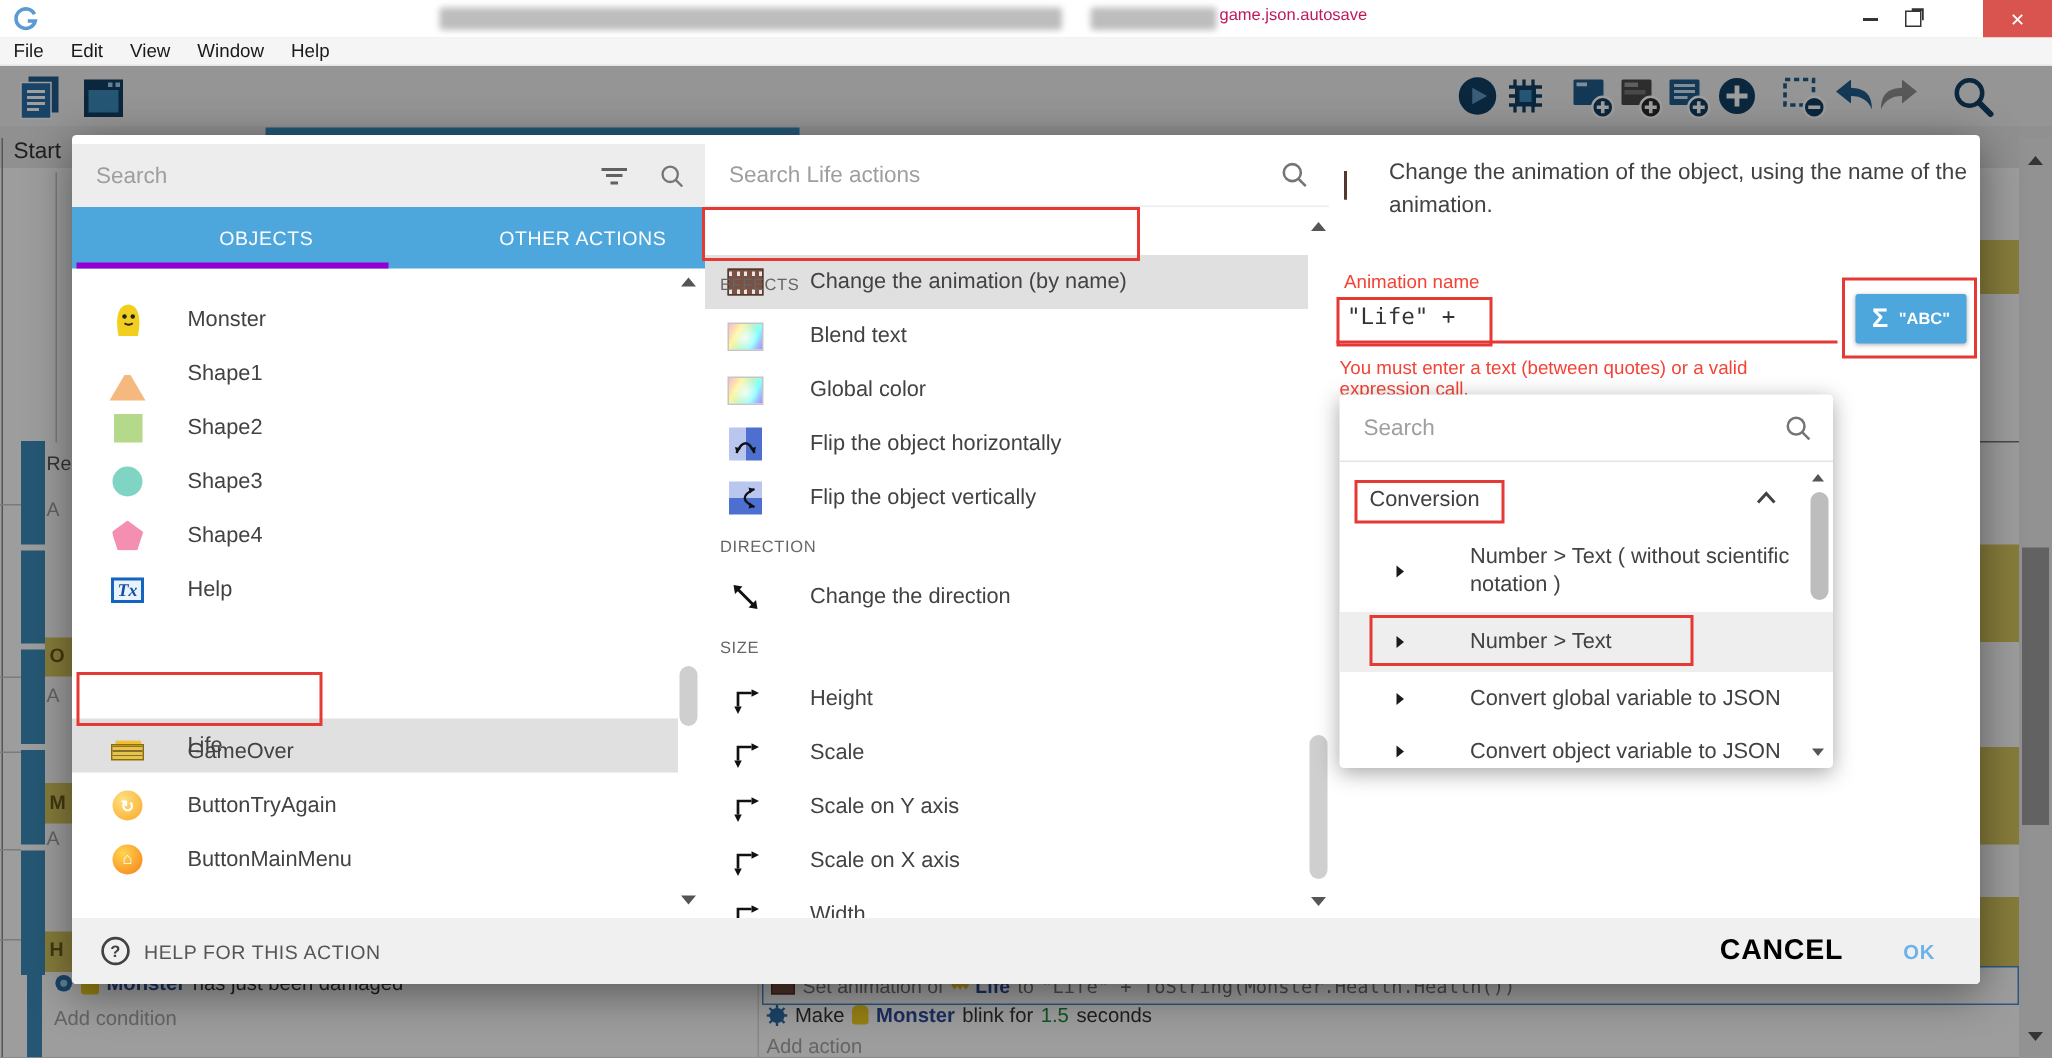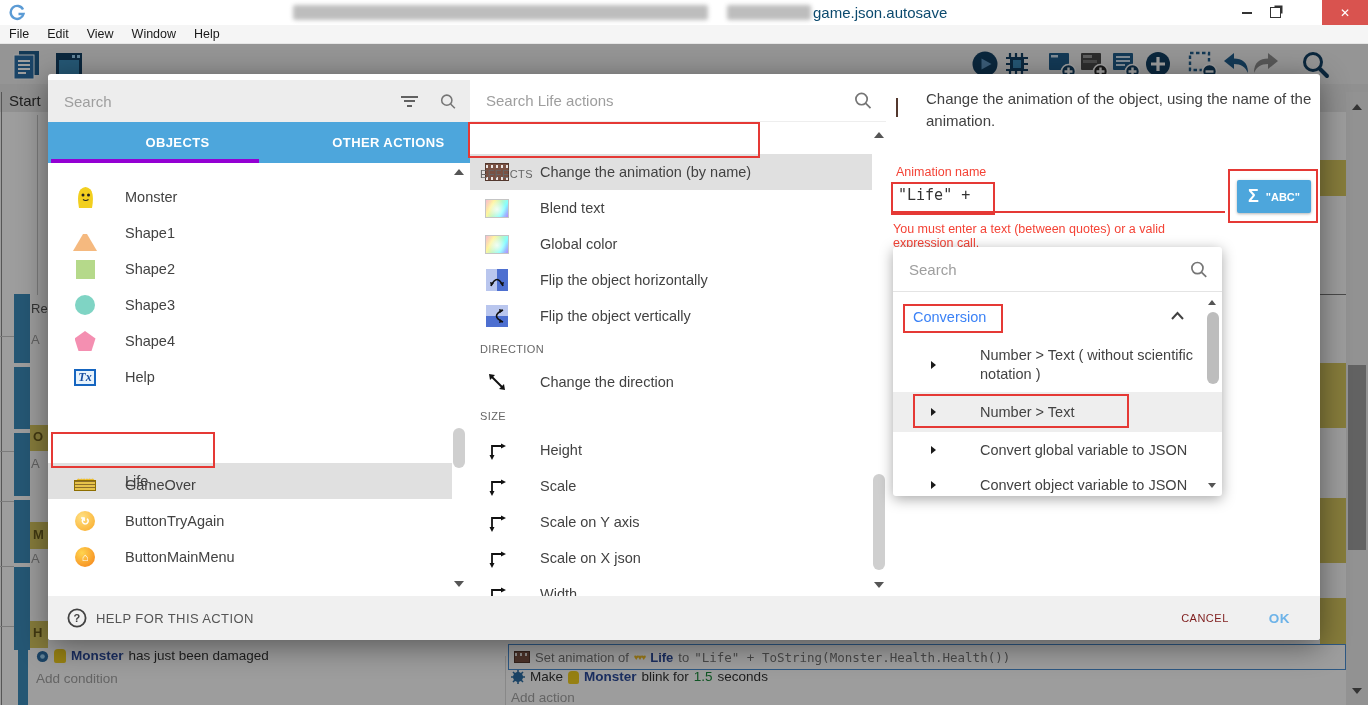--- a/index.html
+++ b/index.html
@@ -1,62 +1,62 @@
 <!DOCTYPE html>
 <html><head>
 <meta charset="utf-8">
 <style>
   html,body{margin:0;padding:0;background:#222;}
   .app{position:relative;width:1368px;height:705px;overflow:hidden;background:#fff;
        font-family:"Liberation Sans",sans-serif;-webkit-font-smoothing:antialiased;}
   .a{position:absolute;}
   
   .titlebar{left:0;top:0;width:1368px;height:25px;background:#fff;border-bottom:1px solid #e0e0e0;}
-  .title-text{top:4px;font-size:15px;color:#0c4a6e;}
+  .title-text{top:4px;font-size:11px;color:#be185d;}
   .blurblock{top:5px;height:15px;background:#bdbdbd;border-radius:2px;filter:blur(2px);}
   .winbtn{top:0;height:25px;display:flex;align-items:center;justify-content:center;}
   .closebtn{background:#d9534f;color:#fff;font-size:12px;}
   .menubar{left:0;top:25px;width:1368px;height:19px;background:#f5f5f5;display:flex;align-items:center;gap:18px;padding-left:9px;box-sizing:border-box;border-bottom:1px solid #e6e6e6;}
   .menuitem{font-size:12.5px;color:#1a1a1a;}
   
   .toolbar{left:0;top:44px;width:1368px;height:40px;background:#f0f0f0;}
   .tsep{top:50px;width:1px;height:30px;background:#c2c2c2;}
   .tabstrip{left:0;top:84px;width:1368px;height:28px;background:#e9e9e9;}
   .tabindicator{left:177px;top:85px;width:356px;height:5px;background:#3c8dbc;}
   .tablabel{left:9px;top:92px;font-size:15px;color:#333;}
   .eventsbg{left:0;top:112px;width:1368px;height:593px;background:#fdfdfd;}
   .treeline{background:#c7c7c7;}
   .bluebar{background:#3c8dbc;}
   .olive{background:#d9c95f;}
   .edgeletter{font-size:13px;color:#555;}
   .edgeletter-dark{font-size:13px;color:#6b5d1e;font-weight:bold;}
   
-  .evt-text{font-size:13.5px;color:#333;white-space:nowrap;display:flex;align-items:flex-end;gap:5px;}
+  .evt-text{font-size:13.5px;color:#333;white-space:nowrap;display:flex;align-items:center;gap:5px;}
   .obj-blue{color:#2c4b9b;font-weight:bold;}
   .val-green{color:#1b8a3a;}
   .placeholder-gray{color:#a3a3a3;font-size:13.5px;}
   .setanim-row{left:508px;top:644px;width:838px;height:26px;background:#fff;border:1px solid #4a8fd4;box-sizing:border-box;display:flex;align-items:center;gap:5px;padding-left:5px;font-size:13px;color:#777;white-space:nowrap;overflow:hidden;}
   .mono{font-family:"DejaVu Sans Mono",monospace;}
   .miniheart{font-size:8px;color:#f5c026;letter-spacing:-1px;}
   
   .appscroll{left:1346px;top:92px;width:22px;height:613px;background:#ececec;}
   .scrollthumb{background:#9f9f9f;}
   .uarr{width:0;height:0;border-left:5px solid transparent;border-right:5px solid transparent;border-bottom:6px solid #555;}
   .darr{width:0;height:0;border-left:5px solid transparent;border-right:5px solid transparent;border-top:6px solid #555;}
   .rarr{width:0;height:0;border-top:4px solid transparent;border-bottom:4px solid transparent;border-left:5px solid #1a1a1a;}
   
   .dim{left:0;top:44px;width:1368px;height:661px;background:rgba(0,0,0,0.38);z-index:5;}
   
-  .dialog{left:48px;top:74px;width:1272px;height:566px;background:#fff;z-index:10;border-radius:3px;
+  .dialog{left:48px;top:90px;width:1272px;height:566px;background:#fff;z-index:10;border-radius:3px;
           box-shadow:0 6px 30px rgba(0,0,0,.45);}
   .searchbox-gray{left:0;top:6px;width:422px;height:42px;background:#ededed;}
   .searchinput{border:none;outline:none;background:transparent;font-size:15px;color:#333;font-family:"Liberation Sans",sans-serif;width:100%;}
   .searchinput::placeholder{color:#9e9e9e;}
   .bluetabs{left:0;top:48px;width:422px;height:41px;background:#4da6dc;display:flex;}
-  .bluetab{flex:1;display:flex;align-items:center;justify-content:center;color:#fff;font-size:13px;font-weight:bold;letter-spacing:.4px;margin-left:48px;}
+  .bluetab{flex:1;display:flex;align-items:center;justify-content:center;color:#fff;font-size:13px;font-weight:normal;letter-spacing:.4px;margin-left:48px;}
   .purpleline{left:3px;top:85px;width:208px;height:4px;background:#9400d3;}
   .panellist{overflow:hidden;}
   .lrow{position:absolute;left:0;width:100%;height:36px;display:flex;align-items:center;padding-left:25px;box-sizing:border-box;}
   .lrow .lbl{margin-left:28px;font-size:14.5px;color:#424242;}
   .sel{background:#e0e0e0;margin-top:32px;}
   .oic{width:24px;height:24px;display:flex;align-items:center;justify-content:center;flex:none;}
   .mrow{position:absolute;left:0;width:100%;height:36px;display:flex;align-items:center;padding-left:15px;box-sizing:border-box;}
   .mrow .lbl{margin-left:31px;font-size:14.5px;color:#424242;}
   .msec{position:absolute;left:0;width:100%;display:flex;align-items:center;padding-left:10px;box-sizing:border-box;font-size:11px;color:#666;letter-spacing:.4px;}
   .scol{position:absolute;width:14px;}
@@ -66,27 +66,27 @@
   .desc-text{font-size:15px;color:#424242;line-height:22px;}
   .red-label{font-size:12.5px;color:#f44336;}
   .field-value{font-family:"DejaVu Sans Mono",monospace;font-size:15px;color:#333;}
   .red-underline{background:#e53935;height:2px;}
   .sigmabtn{background:#4da6dc;color:#fff;display:flex;align-items:center;justify-content:center;gap:7px;border-radius:2px;box-shadow:0 1px 3px rgba(0,0,0,.3);}
   .sigma{font-size:18px;font-weight:bold;}
   .abc{font-size:11px;font-weight:bold;}
   .error-text{font-size:12.5px;color:#f44336;line-height:14px;}
   .popup{left:845px;top:173px;width:329px;height:249px;background:#fff;border-radius:3px;box-shadow:0 3px 14px rgba(0,0,0,.35);overflow:hidden;}
   .popup-search{position:absolute;left:0;top:0;width:100%;height:45px;border-bottom:1px solid #e4e4e4;display:flex;align-items:center;padding:0 14px;box-sizing:border-box;}
-  .grouprow{position:absolute;left:0;width:100%;height:35px;display:flex;align-items:center;padding-left:20px;box-sizing:border-box;font-size:14.5px;color:#3b82f6;}
+  .grouprow{position:absolute;left:0;width:100%;height:35px;display:flex;align-items:center;padding-left:20px;box-sizing:border-box;font-size:14.5px;color:#404040;}
   .exprrow{position:absolute;left:0;width:100%;display:flex;align-items:center;padding-left:38px;box-sizing:border-box;font-size:14.5px;color:#424242;}
   .exprrow .lbl{margin-left:44px;line-height:19px;}
   .hl{background:#eeeeee;}
   .footer{left:0;top:522px;width:1272px;height:44px;background:#f0f0f0;border-radius:0 0 3px 3px;display:flex;align-items:center;}
   .footer-help{display:flex;align-items:center;gap:9px;margin-left:19px;font-size:13px;color:#555;letter-spacing:.4px;}
-  .btn-cancel{font-size:11px;color:#7f1d1d;letter-spacing:.5px;}
+  .btn-cancel{font-size:19px;color:#000000;letter-spacing:.5px;font-weight:bold;}
   .btn-ok{font-size:13.5px;color:#6db3e8;letter-spacing:.5px;font-weight:bold;}
   
   .film{width:24px;height:18px;background-color:#7a5143;border:1px solid #53382e;box-sizing:border-box;
         background-image:repeating-linear-gradient(90deg,rgba(255,255,255,.85) 0 2px,transparent 2px 5px),
                          repeating-linear-gradient(90deg,rgba(255,255,255,.85) 0 2px,transparent 2px 5px);
         background-size:100% 3px;background-position:0 1px,0 13px;background-repeat:no-repeat;}
   .rainbow{width:24px;height:19px;border:1px solid #c5c5c5;box-sizing:border-box;
         background:radial-gradient(circle at 50% 55%,rgba(255,255,255,.8),rgba(255,255,255,0) 65%),
                    linear-gradient(120deg,#f8bbd0,#fff59d 28%,#b9f6ca 52%,#84ffff 72%,#b388ff);}
   .fliph{width:22px;height:22px;background:linear-gradient(90deg,#b9c6ee 50%,#4d6fd0 50%);position:relative;}
@@ -452,21 +452,21 @@
         </span>
         <span class="lbl">Scale on Y axis</span>
       </div>
       <div class="mrow" style="top:380px">
         <span class="oic">
           <svg width="20" height="20" viewBox="0 0 20 20">
               <path d="M5 15 V6 H14" fill="none" stroke="#111" stroke-width="1.8"></path>
               <path d="M14 3.5l5 2.5-5 2.5z M2.5 15l2.5 5 2.5-5z" fill="#111"></path>
             </svg>
         </span>
-        <span class="lbl">Scale on X json</span>
+        <span class="lbl">Scale on X axis</span>
       </div>
       <div class="mrow" style="top:416px">
         <span class="oic">
           <svg width="20" height="20" viewBox="0 0 20 20">
               <path d="M5 15 V6 H14" fill="none" stroke="#111" stroke-width="1.8"></path>
               <path d="M14 3.5l5 2.5-5 2.5z M2.5 15l2.5 5 2.5-5z" fill="#111"></path>
             </svg>
         </span>
         <span class="lbl">Width</span>
       </div>

